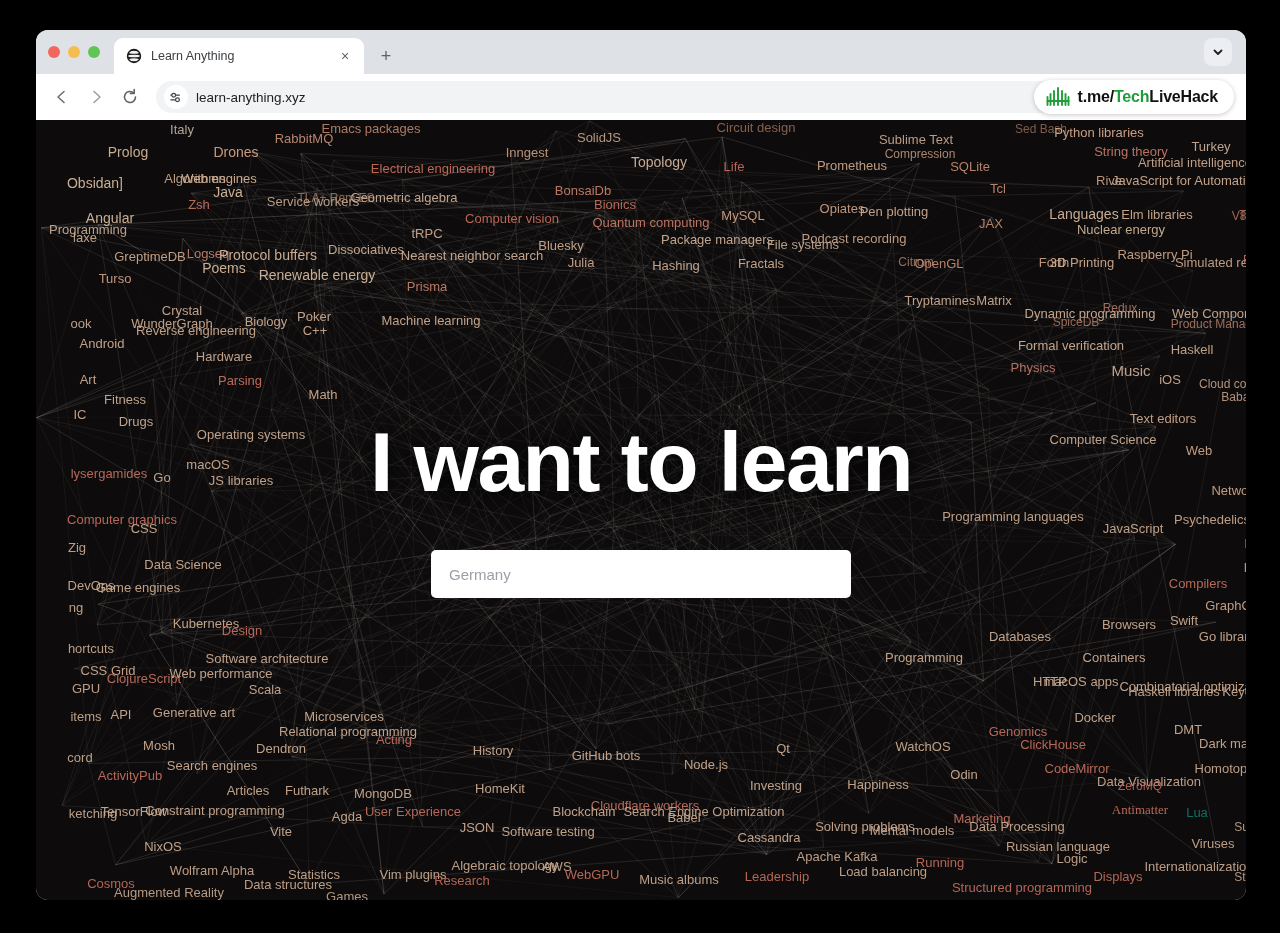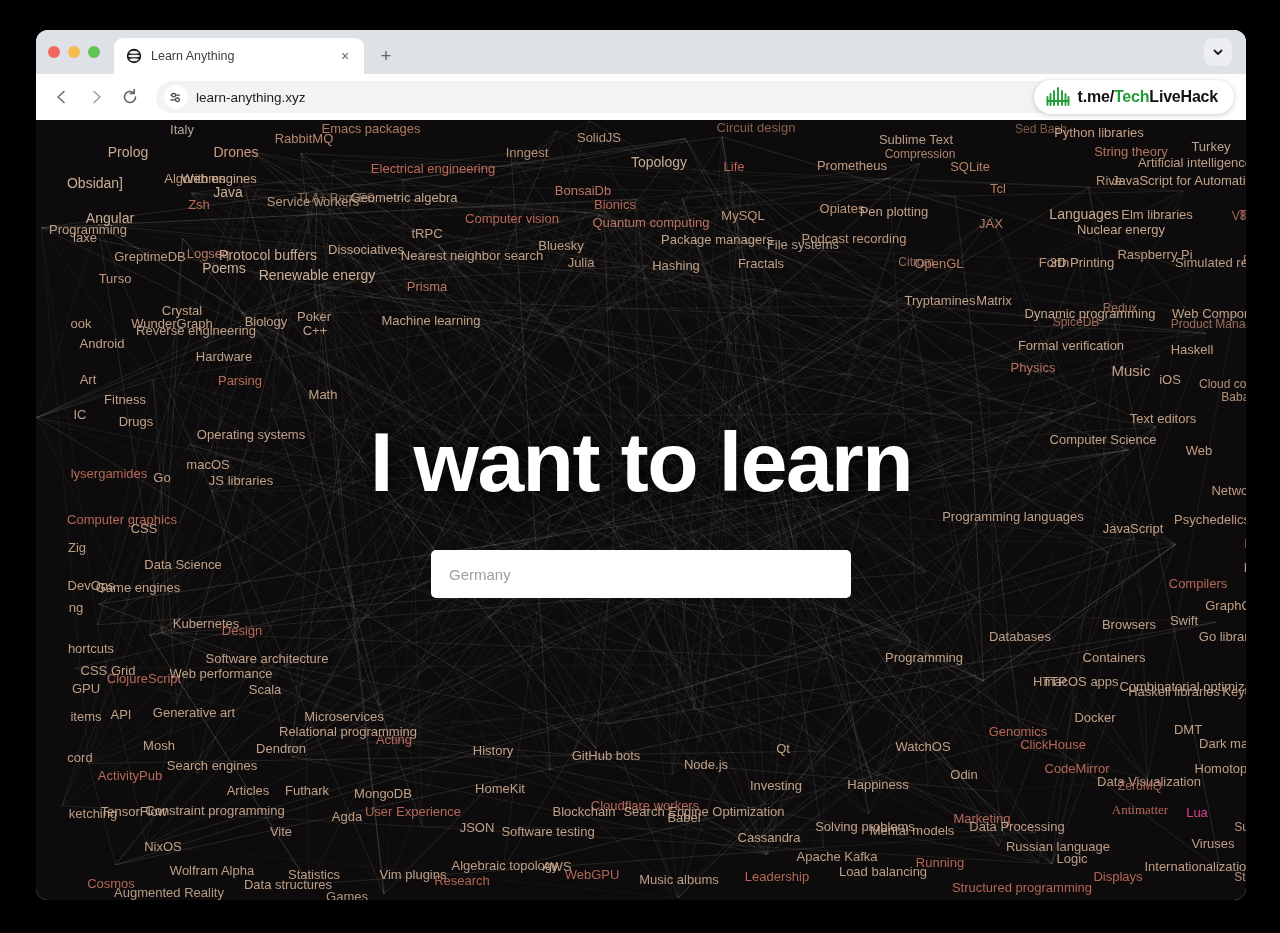--- a/index.html
+++ b/index.html
@@ -980,21 +980,21 @@
           <div class="topic" style="left: 740px; top: 665px; font-size: 13px; color: rgb(207, 174, 148); opacity: 0.92;">Investing</div>
           <div class="topic" style="left: 842px; top: 664px; font-size: 13px; color: rgb(207, 174, 148); opacity: 0.92;">Happiness</div>
           <div class="topic" style="left: 1113px; top: 661px; font-size: 13px; color: rgb(207, 174, 148); opacity: 0.9;">Data Visualization</div>
           <div class="topic" style="left: 1104px; top: 666px; font-size: 12px; color: rgb(196, 112, 95); opacity: 0.85;">ZeroMQ</div>
           <div class="topic" style="left: 212px; top: 670px; font-size: 13px; color: rgb(207, 174, 148); opacity: 0.92;">Articles</div>
           <div class="topic" style="left: 271px; top: 670px; font-size: 13px; color: rgb(207, 174, 148); opacity: 0.92;">Futhark</div>
           <div class="topic" style="left: 347px; top: 673px; font-size: 13px; color: rgb(207, 174, 148); opacity: 0.92;">MongoDB</div>
           <div class="topic" style="left: 464px; top: 668px; font-size: 13px; color: rgb(207, 174, 148); opacity: 0.92;">HomeKit</div>
           <div class="topic" style="left: 946px; top: 698px; font-size: 13px; color: rgb(196, 112, 95); opacity: 0.92;">Marketing</div>
           <div class="topic" style="left: 1104px; top: 690px; font-size: 13px; color: rgb(196, 112, 95); opacity: 0.92; font-family: Liberation Serif, serif;">Antimatter</div>
-          <div class="topic" style="left: 1161px; top: 692px; font-size: 13px; color: #ec4899; opacity: 0.92; text-align: center;">Lua</div>
+          <div class="topic" style="left: 1161px; top: 692px; font-size: 13px; color: #0f766e; opacity: 0.92; text-align: center;">Lua</div>
           <div class="topic" style="left: 57px; top: 693px; font-size: 13px; color: rgb(207, 174, 148); opacity: 0.9;">ketching</div>
           <div class="topic" style="left: 98px; top: 691px; font-size: 13px; color: rgb(207, 174, 148); opacity: 0.92;">TensorFlow</div>
           <div class="topic" style="left: 179px; top: 690px; font-size: 13px; color: rgb(207, 174, 148); opacity: 0.92;">Constraint programming</div>
           <div class="topic" style="left: 311px; top: 696px; font-size: 13px; color: rgb(207, 174, 148); opacity: 0.92;">Agda</div>
           <div class="topic" style="left: 377px; top: 691px; font-size: 13px; color: rgb(196, 112, 95); opacity: 0.92;">User Experience</div>
           <div class="topic" style="left: 609px; top: 685px; font-size: 13px; color: rgb(196, 112, 95); opacity: 0.92;">Cloudflare workers</div>
           <div class="topic" style="left: 668px; top: 691px; font-size: 13px; color: rgb(207, 174, 148); opacity: 0.9;">Search Engine Optimization</div>
           <div class="topic" style="left: 548px; top: 691px; font-size: 13px; color: rgb(207, 174, 148); opacity: 0.92;">Blockchain</div>
           <div class="topic" style="left: 648px; top: 697px; font-size: 13px; color: rgb(207, 174, 148); opacity: 0.92;">Babel</div>
           <div class="topic" style="left: 829px; top: 706px; font-size: 13px; color: rgb(207, 174, 148); opacity: 0.92;">Solving problems</div>

